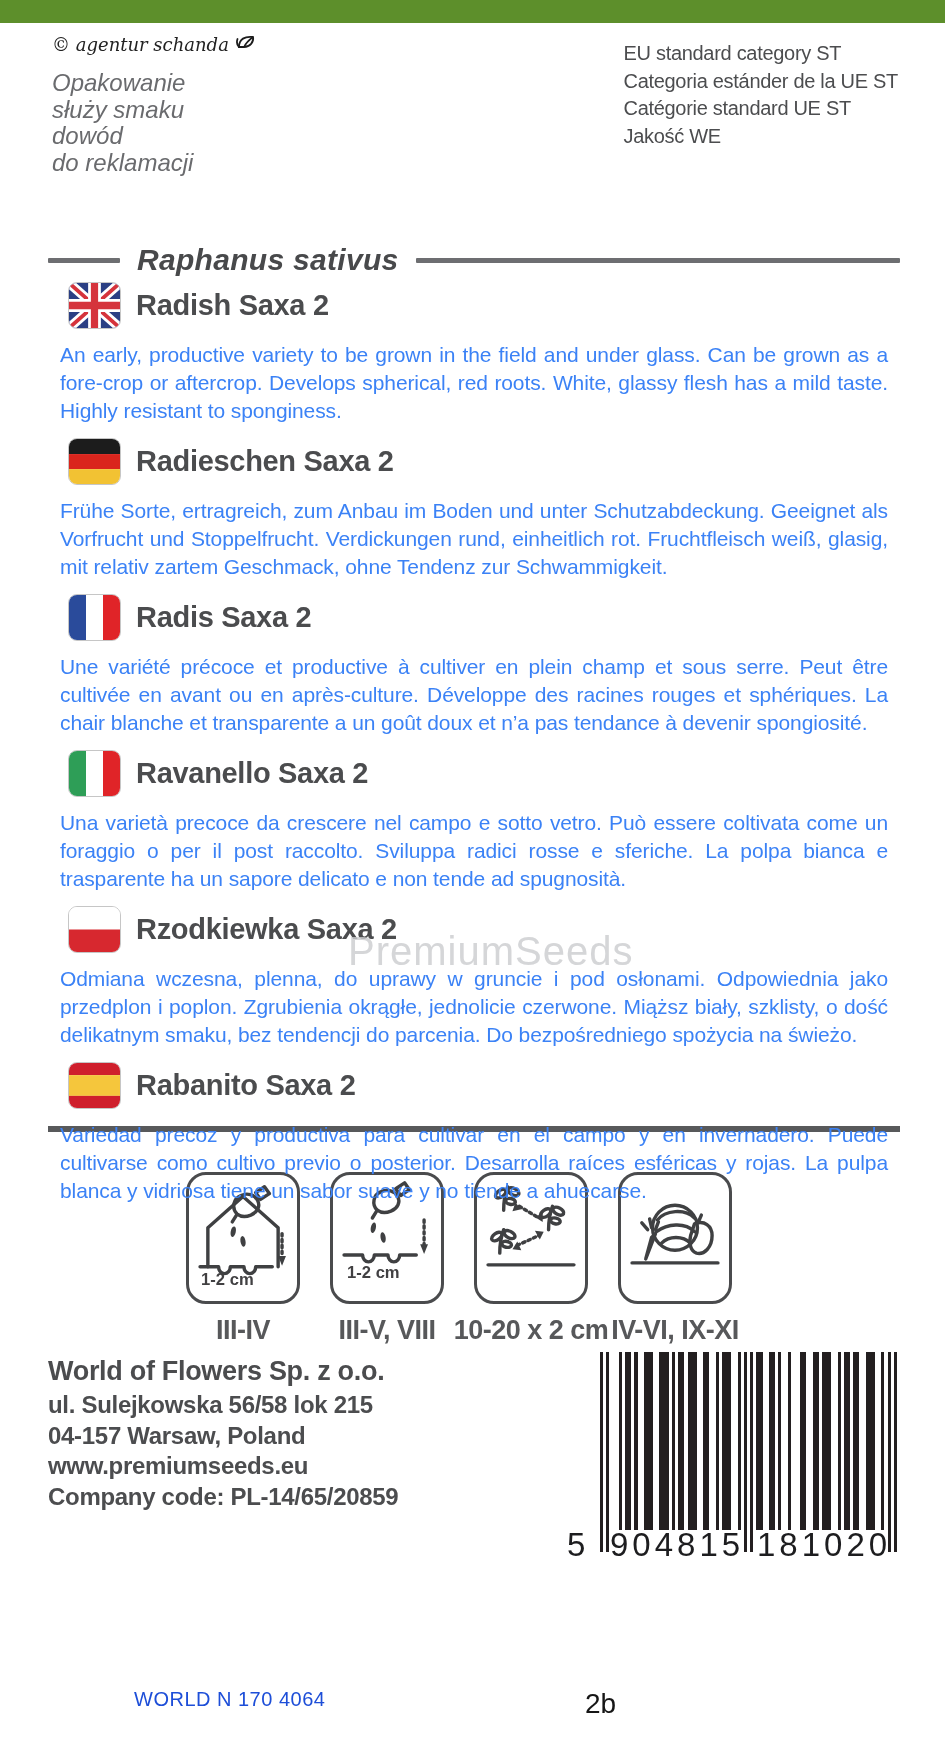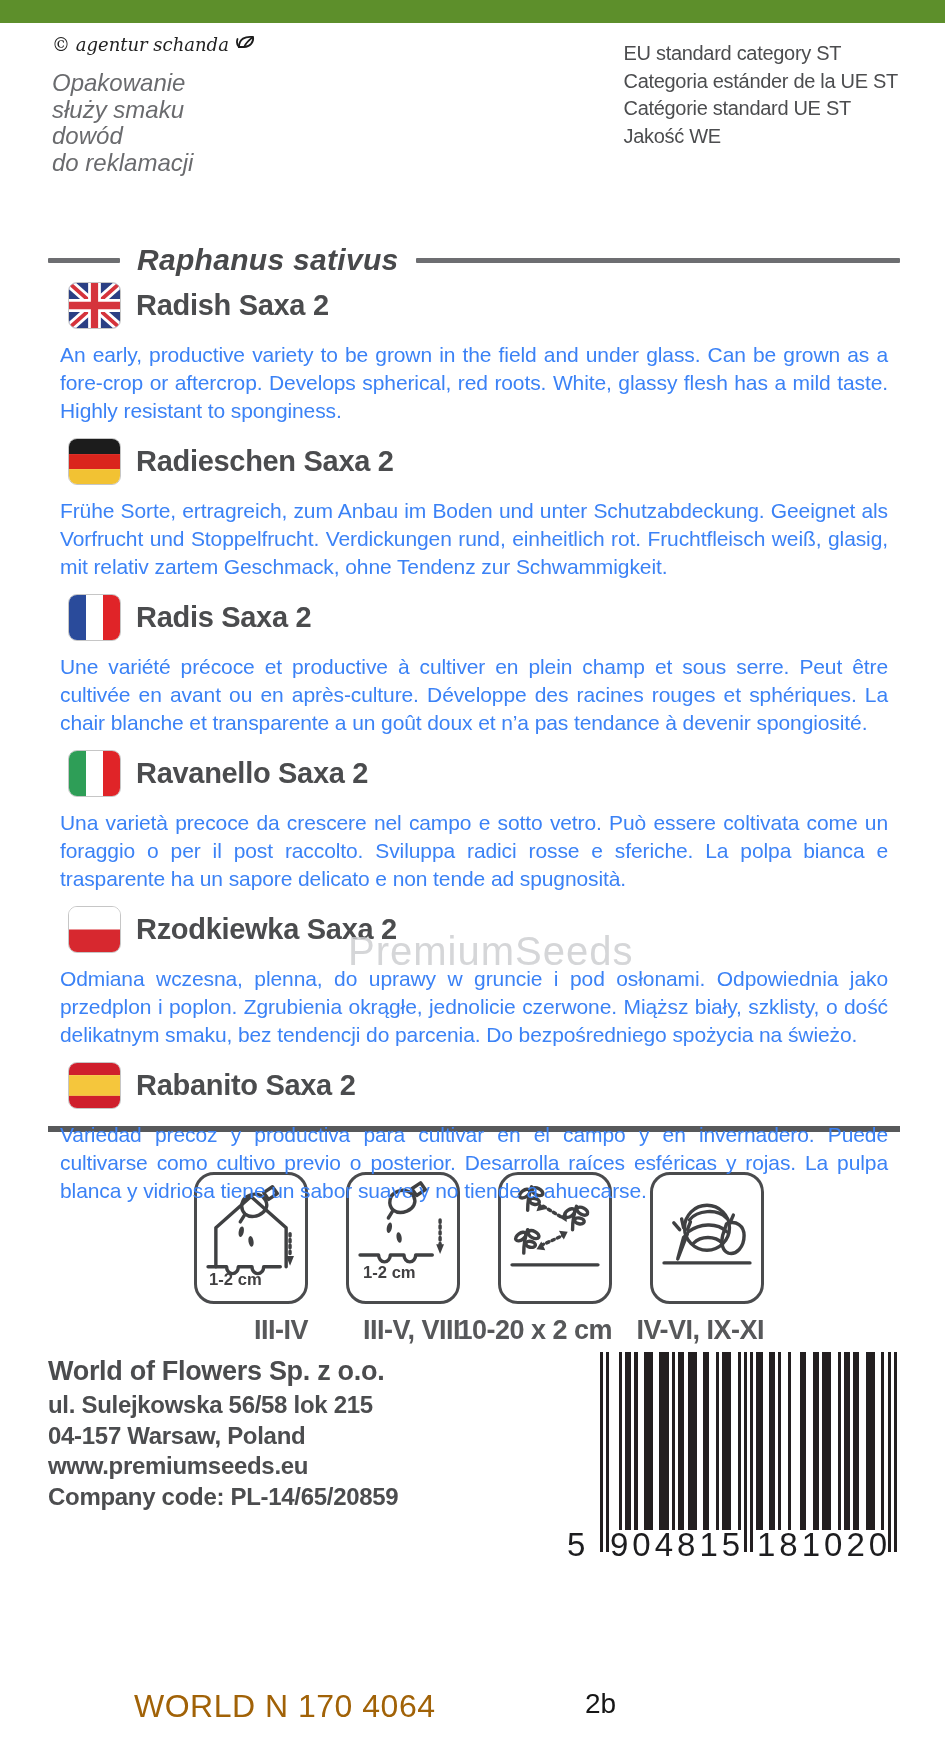--- a/index.html
+++ b/index.html
@@ -43,21 +43,21 @@
     flex:0 0 auto;box-sizing:border-box;}
   .flag svg{display:block;width:100%;height:100%;}
   .watermark{position:absolute;left:300px;top:24px;z-index:3;font-size:40px;color:rgba(203,204,206,0.8);
     letter-spacing:1px;pointer-events:none;white-space:nowrap;}
 
   
   .big-divider{position:absolute;top:1126px;left:48px;right:45px;height:6px;background:#58595b;}
 
   
   .icons-row{position:absolute;top:1172px;left:186px;display:flex;gap:30px;}
-  .icon-cell{width:114px;display:flex;flex-direction:column;align-items:flex-end;margin-left:8px;}
+  .icon-cell{width:114px;display:flex;flex-direction:column;align-items:center;}
   .icon-box{width:114px;height:132px;border:3px solid #4a4b4d;border-radius:20px;box-sizing:border-box;
     display:flex;align-items:center;justify-content:center;background:#fff;}
   .icon-box svg{width:104px;height:122px;}
   .icon-label{margin-top:11px;font-size:27px;font-weight:700;color:#57585a;white-space:nowrap;letter-spacing:-0.5px;}
   .ic{stroke:#3f4042;fill:none;stroke-width:3.5;stroke-linecap:round;stroke-linejoin:round;}
   .ic-fill{fill:#3f4042;stroke:none;}
   .ic-text{fill:#414042;font-family:"Liberation Sans",sans-serif;font-weight:700;font-size:17px;}
 
   
   .company{position:absolute;left:48px;top:1356px;}
@@ -65,21 +65,21 @@
   .company-line{font-size:24px;font-weight:700;color:#4c4d4f;line-height:30.5px;letter-spacing:-0.3px;}
 
   .barcode-wrap{position:absolute;right:48px;top:1352px;width:330px;height:212px;}
   .barcode-bars{position:absolute;left:33px;top:0;width:297px;height:200px;}
   .bc-digit{position:absolute;top:174px;font-size:33px;color:#1d1d1f;font-weight:400;}
   .bc-first{left:0;}
   .bc-g1{left:43px;width:133px;text-align:center;letter-spacing:4px;}
   .bc-g2{left:190px;width:133px;text-align:center;letter-spacing:4px;}
 
   
-  .footer-batch{position:absolute;left:134px;top:1688px;font-size:32px;color:#a16207;letter-spacing:.5px;}
+  .footer-batch{position:absolute;left:134px;top:1688px;font-size:20px;color:#1d4ed8;letter-spacing:.5px;}
   .footer-page{position:absolute;left:585px;top:1688px;font-size:28px;color:#161616;}
 </style>
 </head>
 <body>
 
 <div id="page">
 
   <div class="photo-strip"></div>
 
   <div class="top-left">

